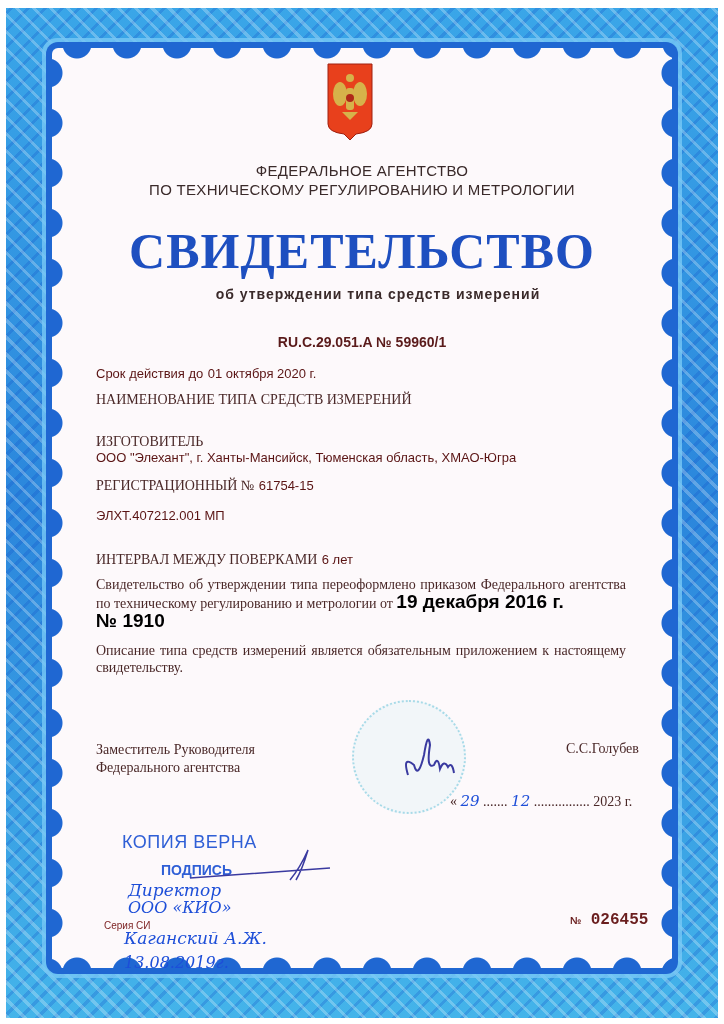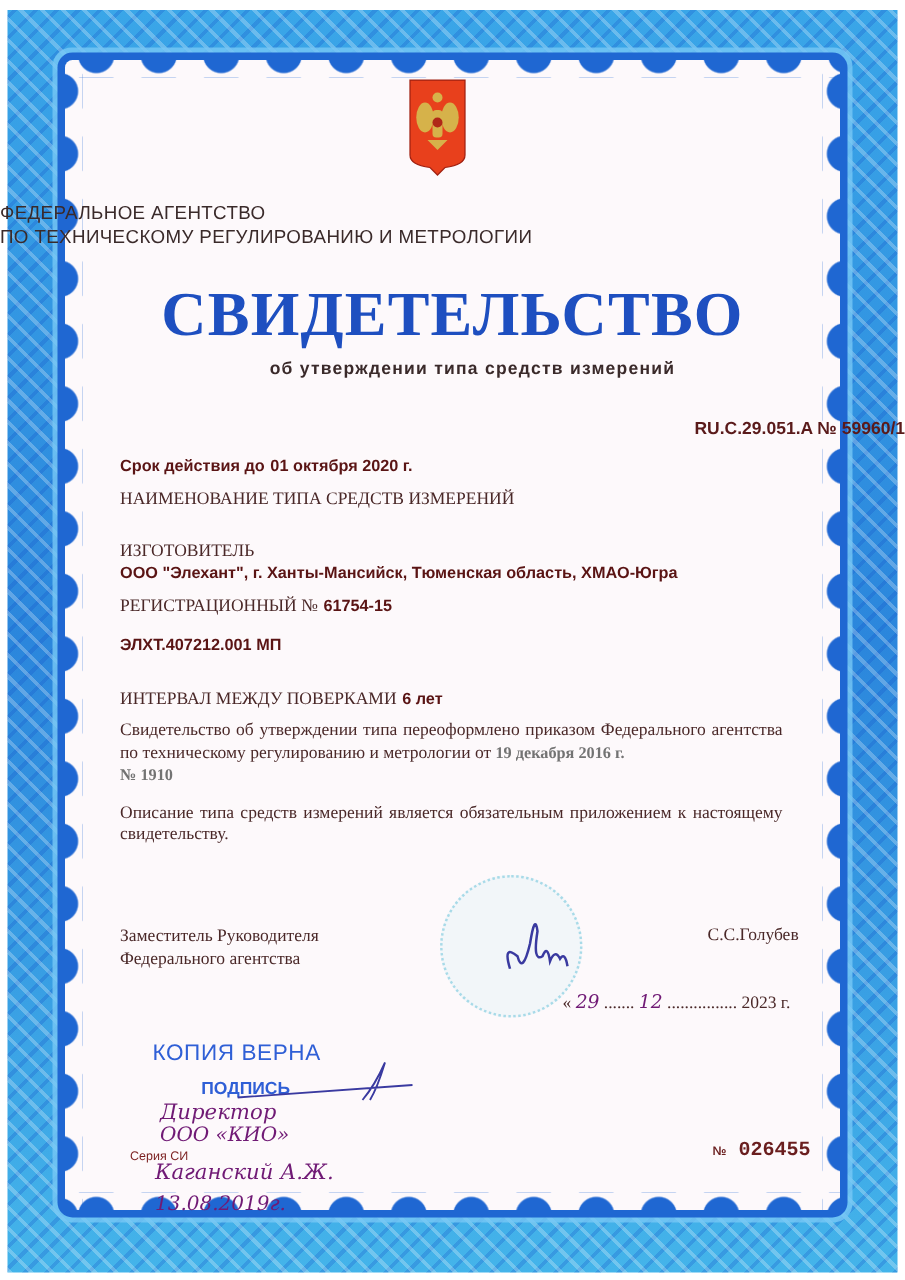--- a/index.html
+++ b/index.html
@@ -17,45 +17,45 @@
   .scallop-top, .scallop-bottom { position:absolute; left:52px; width:620px; height:14px;
     background: radial-gradient(circle at 25px -4px, #1f67d2 14px, transparent 15px) 0 0/50px 14px repeat-x; }
   .scallop-top { top:48px; }
   .scallop-bottom { top:954px; transform:scaleY(-1); }
   .scallop-left, .scallop-right { position:absolute; top:48px; width:14px; height:920px;
     background: radial-gradient(circle at -4px 25px, #1f67d2 14px, transparent 15px) 0 0/14px 50px repeat-y; }
   .scallop-left { left:52px; }
   .scallop-right { left:658px; transform:scaleX(-1); }
 
   .emblem { position:absolute; left:326px; top:62px; width:48px; height:80px; }
-  .agency { position:absolute; left:0; width:724px; text-align:left; color:#3a2a2a; font-size:15px; letter-spacing:0.3px; }
+  .agency { position:absolute; left:0; width:724px; text-align:center; color:#3a2a2a; font-size:15px; letter-spacing:0.3px; }
   .agency1 { top:162px; }
   .agency2 { top:181px; }
   .title { position:absolute; top:222px; left:0; width:724px; text-align:center; font-family:"Liberation Serif", serif; font-weight:bold; font-size:50px; color:#1e4fc0; letter-spacing:1px; }
   .subtitle { position:absolute; top:286px; left:16px; width:724px; text-align:center; font-weight:bold; font-size:14px; color:#3a2a2a; letter-spacing:1px; }
-  .regnum { position:absolute; top:334px; left:0; width:724px; text-align:right; font-weight:bold; font-size:14px; color:#5a1a1a; }
+  .regnum { position:absolute; top:334px; left:0; width:724px; text-align:center; font-weight:bold; font-size:14px; color:#5a1a1a; }
 
   .body { position:absolute; left:96px; width:530px; color:#4a1e1e; }
   .lbl { font-family:"Liberation Serif", serif; font-size:14px; color:#4a2828; }
-  .val { font-weight:bold; font-size:13px; color:#5a1414; }
+  .val { font-weight:normal; font-size:13px; color:#5a1414; }
   .para { font-family:"Liberation Serif", serif; font-size:14px; color:#4a2828; text-align:justify; line-height:17px; }
-  .para b { font-family:Liberation Serif, serif; font-size:13px; color:#737373; }
+  .para b { font-family:Liberation Sans, sans-serif; font-size:19px; color:#000000; }
 
   .sig-left { position:absolute; left:96px; top:741px; font-family:"Liberation Serif", serif; font-size:14px; color:#4a2828; line-height:18px; }
   .sig-name { position:absolute; left:566px; top:741px; font-family:"Liberation Serif", serif; font-size:14px; color:#4a2828; }
   .sig-date { position:absolute; left:450px; top:792px; font-family:"Liberation Serif", serif; font-size:14px; color:#4a2828; }
   .stamp { position:absolute; left:352px; top:700px; width:110px; height:110px; border-radius:50%; border:2px dotted rgba(120,200,220,0.6); background:rgba(180,230,240,0.15); }
   .handsig { position:absolute; left:400px; top:725px; }
 
   .copy { position:absolute; left:122px; top:832px; color:#2f5fd6; font-size:18px; letter-spacing:0.5px; }
   .podpis { position:absolute; left:133px; top:862px; color:#2f5fd6; font-size:14px; font-weight:bold;padding-left:28px; }
   .seria { position:absolute; left:104px; top:920px; color:#7a1e1e; font-size:10px; }
   .serial { position:absolute; left:570px; top:911px; font-family:"Liberation Mono", monospace; font-size:16px; font-weight:bold; color:#6a1e1e; }
   .serial small { font-size:10px; font-family:"Liberation Sans", sans-serif; }
-  .hand { position:absolute; font-family:"DejaVu Serif", serif; font-style:italic; color:#701a75; }
+  .hand { position:absolute; font-family:"DejaVu Serif", serif; font-style:italic; color:#1d4ed8; }
 </style>
 </head>
 <body>
 
 <div class="frame"></div>
 <div class="inner"></div>
 <div class="scallop-top"></div>
 <div class="scallop-bottom"></div>
 <div class="scallop-left"></div>
 <div class="scallop-right"></div>

